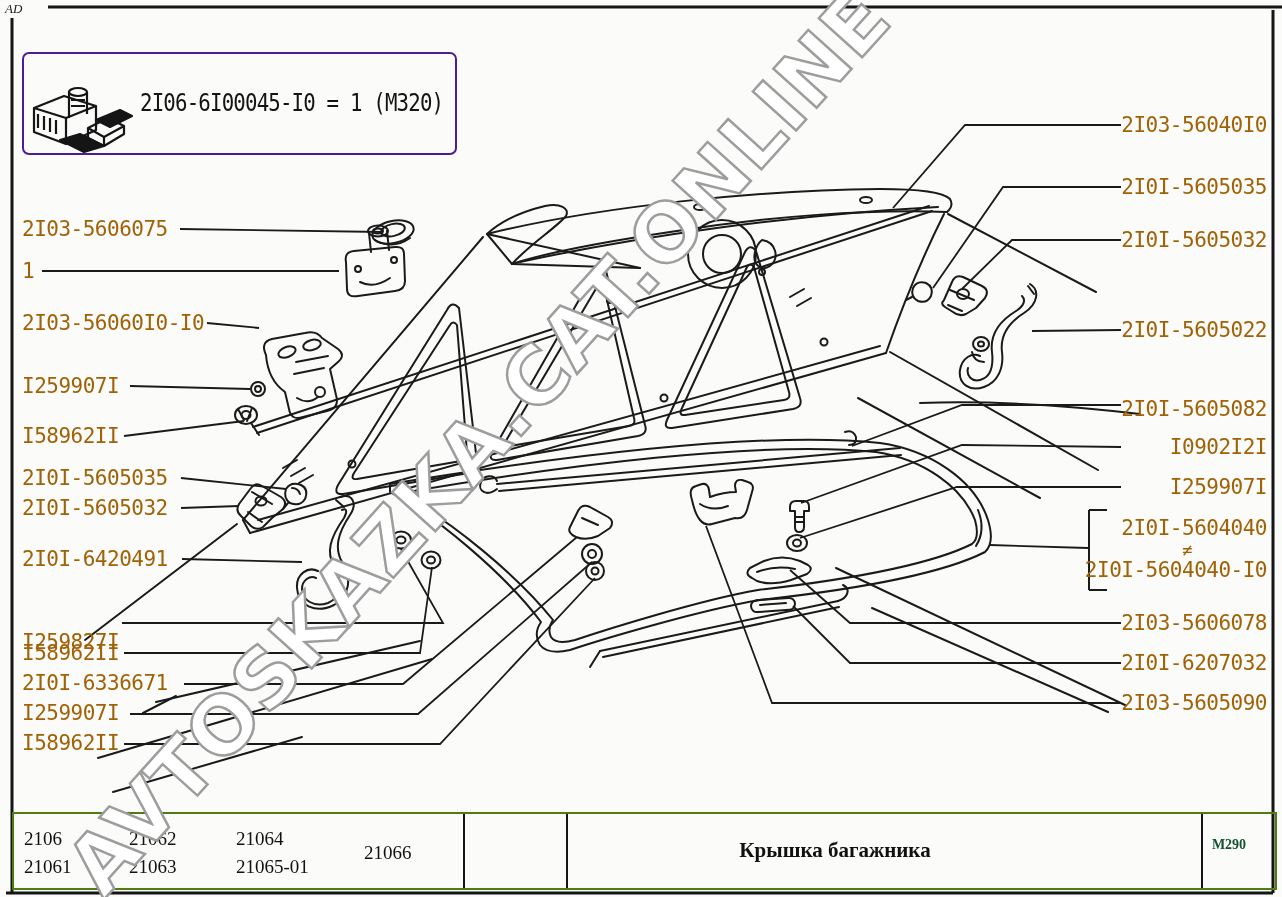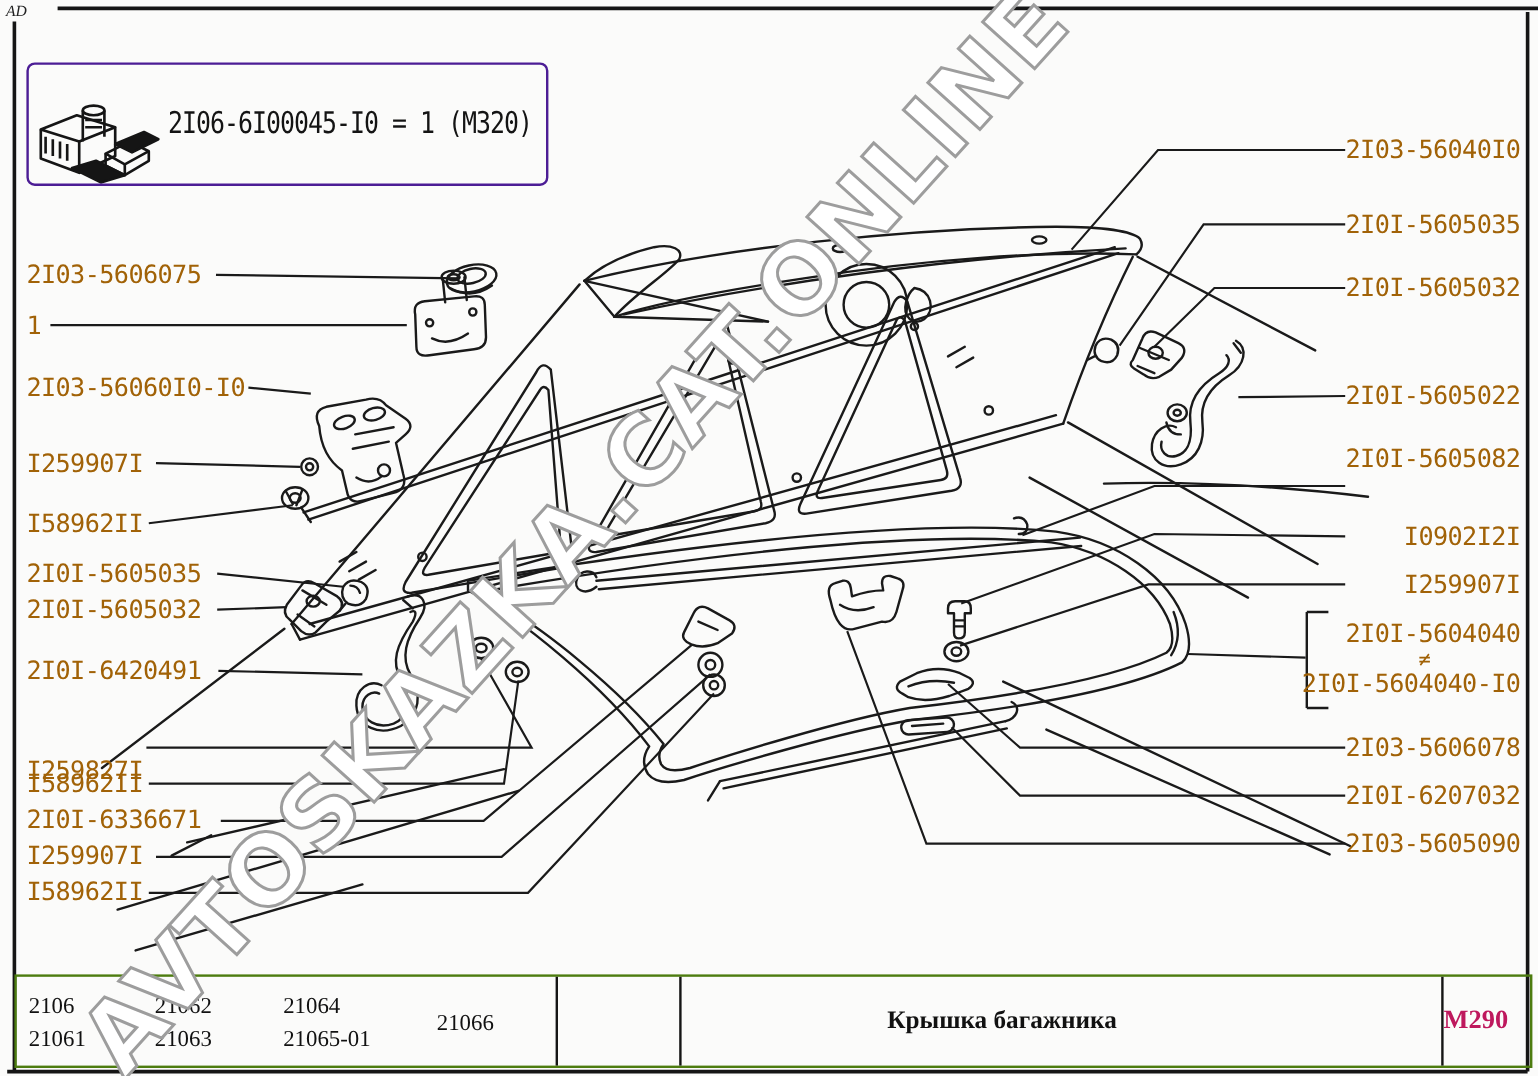--- a/index.html
+++ b/index.html
@@ -27,21 +27,21 @@
        letter-spacing:1px;color:#ffffff;-webkit-text-stroke:2.5px #9d9d9d;
        z-index:4;white-space:nowrap;}
   
   #footer{position:absolute;left:12px;top:812px;width:1261px;height:74px;
        border:2px solid #4d7c0f;z-index:3;font-family:"Liberation Serif",serif;}
   .vdiv{position:absolute;top:0;width:2px;height:100%;background:#151515;}
   .fcell{position:absolute;font-size:19px;color:#111;white-space:nowrap;}
   .ftitle{position:absolute;left:452px;width:738px;text-align:center;top:24px;
        font-size:21px;font-weight:bold;color:#111;}
   .fcode{position:absolute;left:1189px;width:52px;text-align:center;top:23px;
-       font-size:22px;font-weight:bold;color:#be185d;}
+       font-size:14px;font-weight:bold;color:#14532d;}
   svg{position:absolute;left:0;top:0;z-index:1;}
 </style>
 </head>
 <body>
 
 <svg width="1282" height="897" viewBox="0 0 1282 897">
   <g stroke="#151515" stroke-width="3" fill="none">
     <path d="M48,7 L1282,7"></path>
     <path d="M12,18 L12,893"></path>
     <path d="M1273,10 L1273,893"></path>
@@ -276,21 +276,21 @@
 <div class="lbl left" style="top:631px">I259827I</div>
 <div class="lbl left" style="top:642px">I58962II</div>
 <div class="lbl left" style="top:672px">2I0I-6336671</div>
 <div class="lbl left" style="top:702px">I259907I</div>
 <div class="lbl left" style="top:732px">I58962II</div>
 
 <div class="lbl right" style="top:114px">2I03-56040I0</div>
 <div class="lbl right" style="top:176px">2I0I-5605035</div>
 <div class="lbl right" style="top:229px">2I0I-5605032</div>
 <div class="lbl right" style="top:319px">2I0I-5605022</div>
-<div class="lbl right" style="top:371px">2I0I-5605082</div>
+<div class="lbl right" style="top:398px">2I0I-5605082</div>
 <div class="lbl right" style="top:436px">I0902I2I</div>
 <div class="lbl right" style="top:476px">I259907I</div>
 <div class="lbl right" style="top:517px">2I0I-5604040</div>
 <div class="lbl small" style="left:1182px;top:539px">≠</div>
 <div class="lbl right" style="top:559px">2I0I-5604040-I0</div>
 <div class="lbl right" style="top:612px">2I03-5606078</div>
 <div class="lbl right" style="top:652px">2I0I-6207032</div>
 <div class="lbl right" style="top:692px">2I03-5605090</div>
 
 <div id="footer">

